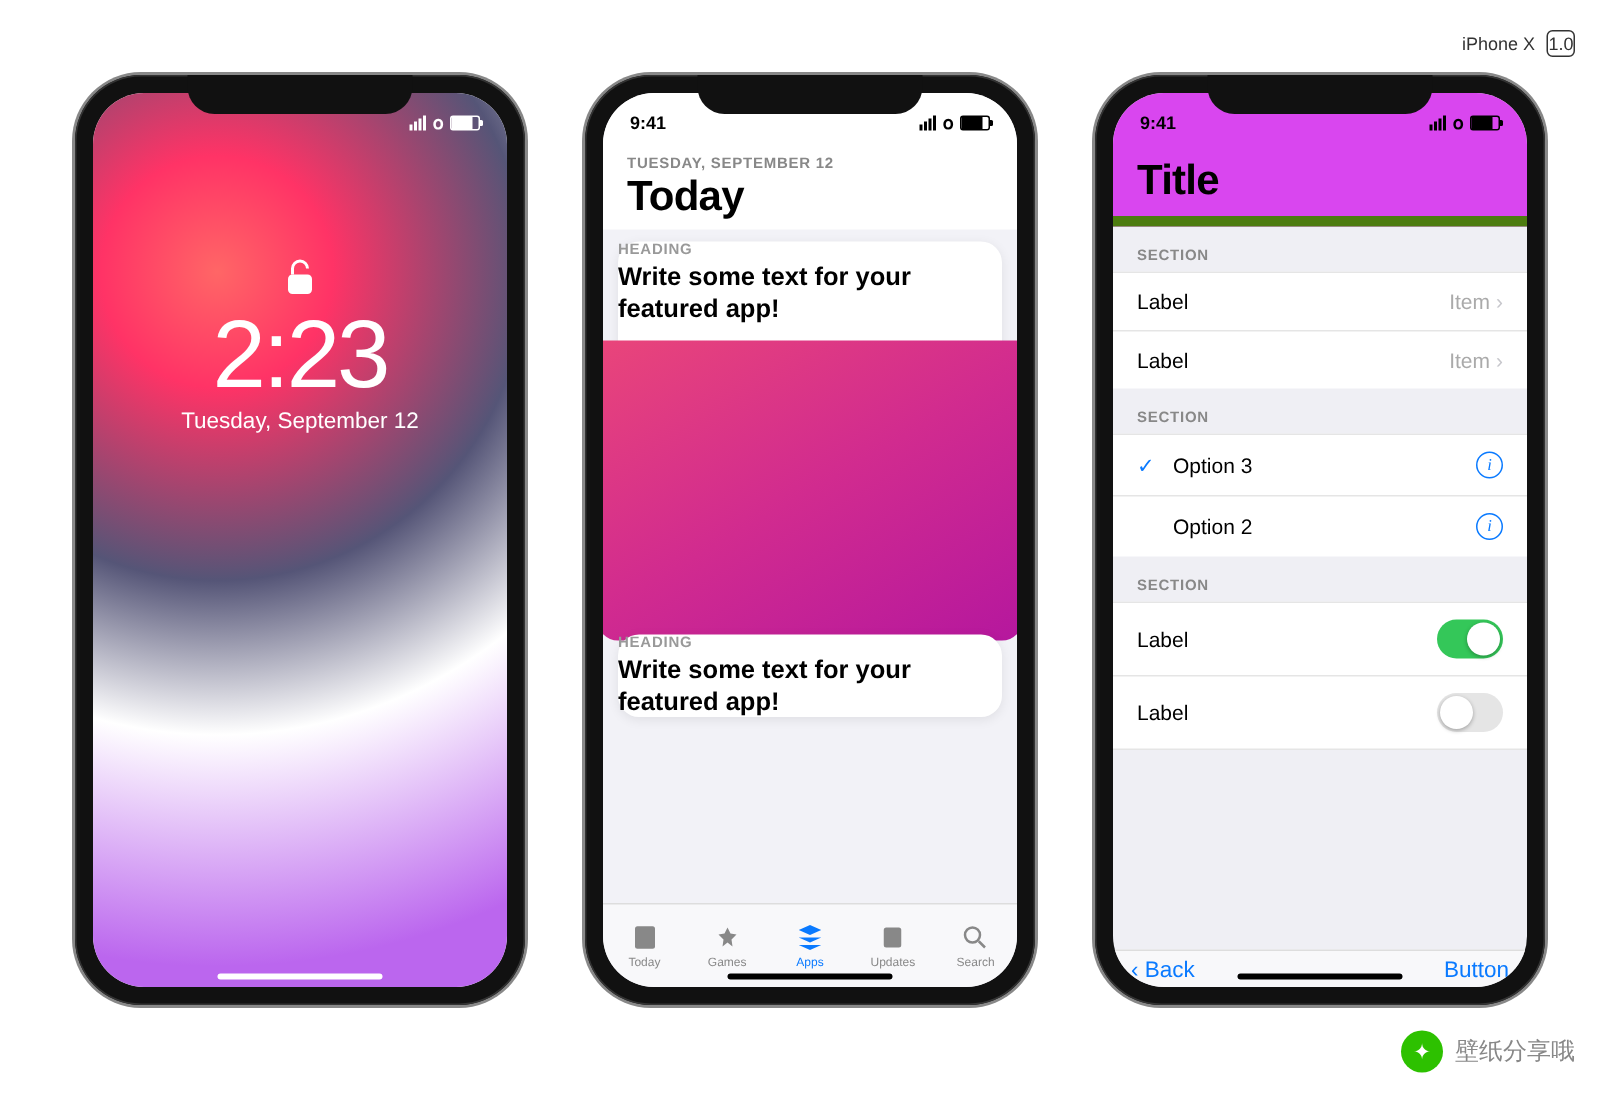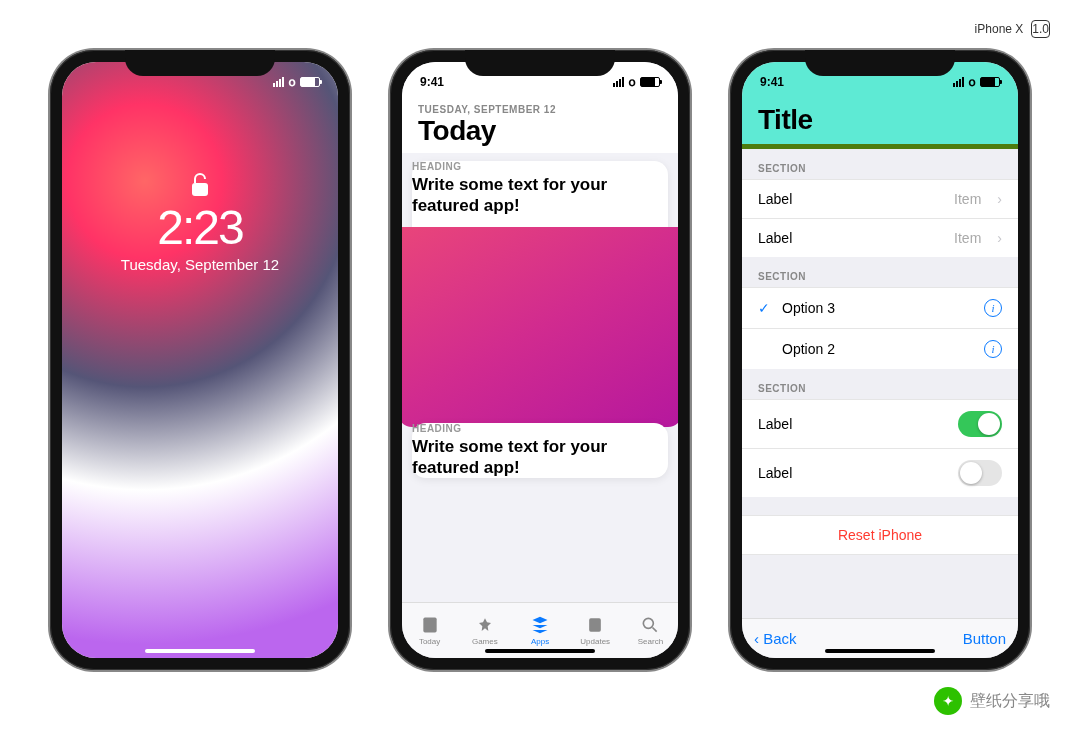--- a/index.html
+++ b/index.html
@@ -17,56 +17,56 @@
 .bars span{width:2px;background:currentColor}
 .bars span:nth-child(1){height:4px}.bars span:nth-child(2){height:6px}.bars span:nth-child(3){height:8px}.bars span:nth-child(4){height:10px}
 .batt{width:20px;height:10px;border:1px solid currentColor;border-radius:2px;position:relative}
 .batt::after{content:"";position:absolute;right:-3px;top:2px;width:2px;height:4px;background:currentColor;border-radius:0 1px 1px 0}
 .batt i{display:block;width:80%;height:100%;background:currentColor}
 .homebar{position:absolute;bottom:5px;left:50%;transform:translateX(-50%);width:110px;height:4px;background:#000;border-radius:3px;z-index:15}
 .homebar.light{background:#fff}
 
 .p1{background:radial-gradient(circle at 30% 20%,#f66 0%,#f36 15%,#557 40%,#fff 60%,#b6e 90%);position:relative;height:100%}
 .lockc{text-align:center;color:#fff;padding-top:110px}
-.lockicon{font-size:22px}.locktime{font-size:48px;font-weight:200;letter-spacing:-2px;line-height:1}
+.lockicon{font-size:22px}.locktime{font-size:64px;font-weight:200;letter-spacing:-2px;line-height:1}
 .lockdate{font-size:15px;margin-top:4px}
 
 .p2{height:100%;background:#f2f2f7;display:flex;flex-direction:column}
 .p2 .hdr{padding:42px 16px 6px;background:#fff}
 .eyebrow{font-size:10px;color:#888;letter-spacing:.5px;font-weight:600}
 .bigtitle{font-size:28px;font-weight:800;letter-spacing:-.5px}
 .p2 .scroll{flex:1;overflow:hidden;padding:8px 10px}
 .card{background:#fff;border-radius:14px;padding:0;margin-bottom:10px;box-shadow:0 2px 8px rgba(0,0,0,.08)}
 .card .h{font-size:10px;color:#999;font-weight:700;letter-spacing:.5px}
 .card .t{font-size:17px;font-weight:800;line-height:1.25;margin-top:2px}
 .cardimg{height:200px;margin:10px -14px -14px;border-radius:0 0 14px 14px;background:linear-gradient(150deg,#e9457a,#d12b8f,#b5179e)}
 .tabbar{height:56px;background:rgba(248,248,250,.95);border-top:1px solid #ddd;display:flex}
 .tab{flex:1;display:flex;flex-direction:column;align-items:center;justify-content:center;font-size:8px;color:#888;gap:2px}
 .tab.active{color:#0a7aff}
 .tab svg{width:20px;height:20px}
 
 .p3{height:100%;background:#efeff4;display:flex;flex-direction:column}
-.p3 .hdr{padding:42px 16px 8px;background:#5eead4;border-bottom:5px solid #4d7c0f}
+.p3 .hdr{padding:42px 16px 8px;background:#d946ef;border-bottom:7px solid #4d7c0f}
 .p3 .scroll{flex:1;overflow-y:auto;font-size:14px}
 .sect{font-size:10px;color:#888;font-weight:600;letter-spacing:.5px;padding:14px 16px 5px}
 .row{background:#fff;border-top:1px solid #e5e5e5;padding:11px 16px;display:flex;align-items:center;justify-content:space-between}
 .row:last-of-type{border-bottom:1px solid #e5e5e5}
-.row .lab{color:#000}.row .val{color:#aaa;display:flex;align-items:flex-end;gap:16px}
+.row .lab{color:#000}.row .val{color:#aaa;display:flex;align-items:flex-end;gap:4px}
 .chev{color:#c7c7cc}
 .foot{font-size:10px;color:#888;padding:6px 16px;line-height:1.4}
 .foot a{color:#0a7aff;text-decoration:none}
 .opt{display:flex;align-items:center;gap:10px}
 .check{color:#0a7aff;width:14px}
 .info{width:18px;height:18px;border:1px solid #0a7aff;border-radius:50%;display:flex;align-items:center;justify-content:center;color:#0a7aff;font-family:Georgia,serif;font-style:italic;font-size:11px}
 .toggle{width:44px;height:26px;background:#e5e5e5;border-radius:13px;position:relative}
 .toggle.on{background:#34c759}
 .toggle i{position:absolute;width:22px;height:22px;background:#fff;border-radius:50%;top:2px;left:2px;box-shadow:0 1px 3px rgba(0,0,0,.3)}
 .toggle.on i{left:20px}
 .reset{background:#fff;border-top:1px solid #e5e5e5;border-bottom:1px solid #e5e5e5;padding:11px;text-align:center;color:#ff3b30;margin-top:18px}
-.nbar{height:40px;background:rgba(248,248,250,.95);border-top:1px solid #ddd;display:flex;justify-content:space-between;align-items:center;padding:0 12px;color:#0a7aff;font-size:15px}
+.nbar{height:25px;background:rgba(248,248,250,.95);border-top:1px solid #ddd;display:flex;justify-content:space-between;align-items:center;padding:0 12px;color:#0a7aff;font-size:15px}
 .wmark{position:absolute;bottom:14px;right:30px;display:flex;align-items:center;gap:8px;color:#888;font-size:16px}
 .wmark .logo{width:28px;height:28px;background:#2dc100;border-radius:50%;display:flex;align-items:center;justify-content:center;color:#fff;font-size:14px}
 </style>
 </head>
 <body>
 
 <div class="topright">
   <span>iPhone X</span>
   <span class="ver">1.0</span>
 </div>
@@ -241,21 +241,20 @@
                 <i></i>
               </span>
             </div>
           <div class="row">
               <span class="lab">Label</span>
               <span class="toggle">
                 <i></i>
               </span>
             </div>
 
-          <div class="reset">Reset iPhone</div>
         </div>
         <div class="nbar">
           <span><span>‹</span> <span>Back</span></span>
           <span>Button</span>
         </div>
         <div class="homebar"></div>
       </div>
     </div>
   </div>
 </div>

